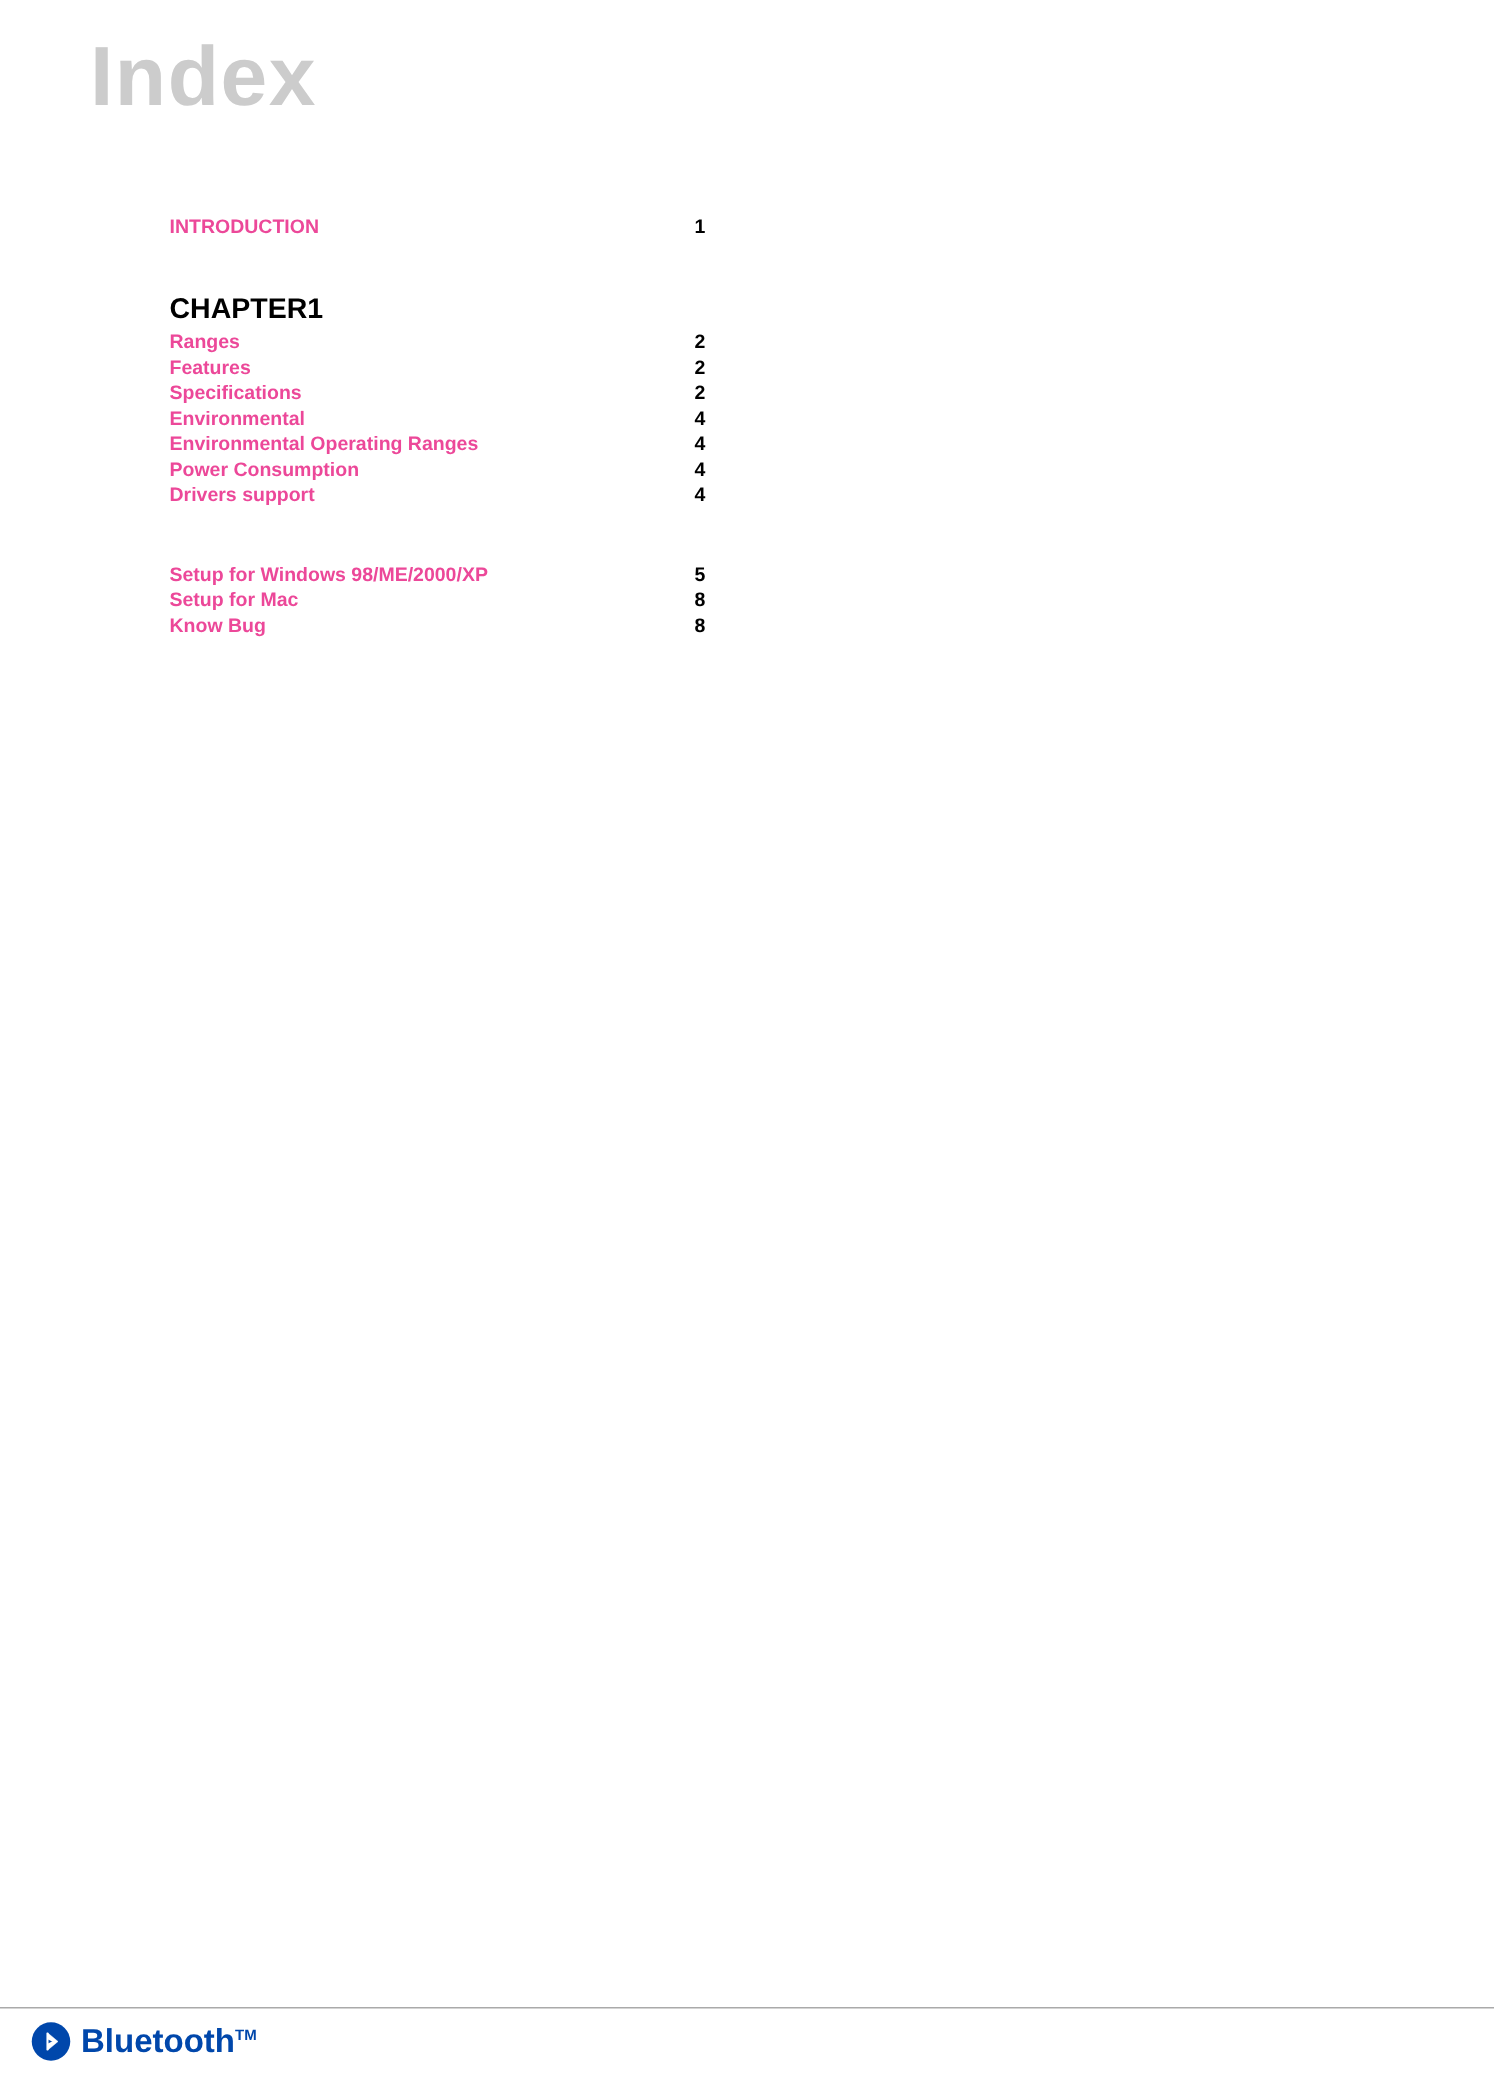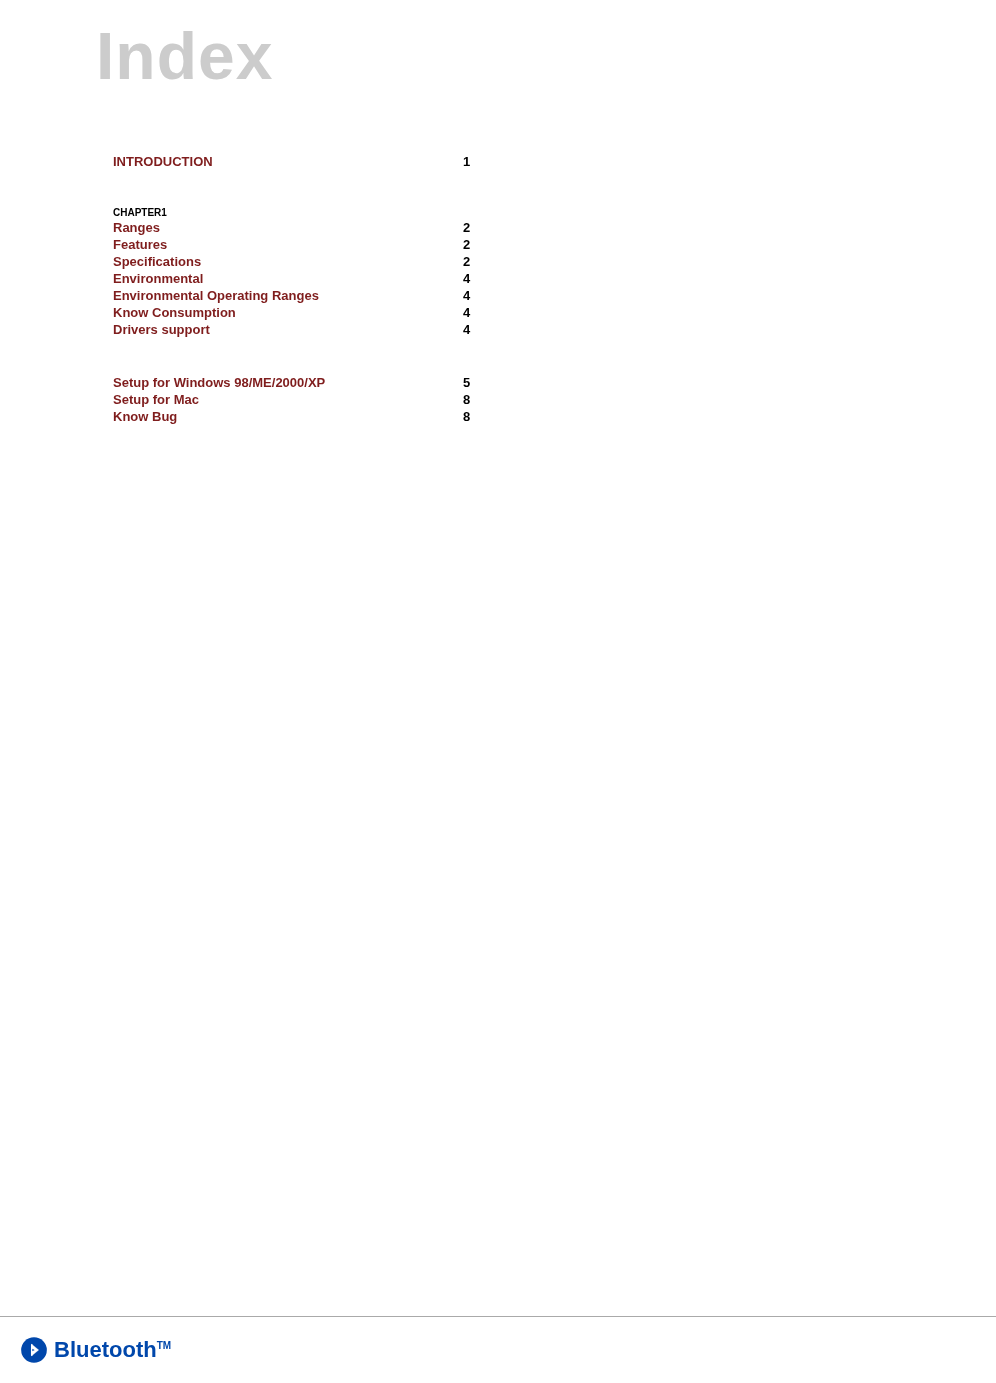--- a/index.html
+++ b/index.html
@@ -10,69 +10,69 @@
 
     body {
       width: 996px;
       min-height: 1383px;
       background: #ffffff;
       font-family: Arial, Helvetica, sans-serif;
       position: relative;
     }
 
     .page-title {
-      font-size: 66px;
+      font-size: 56px;
       font-weight: bold;
       color: #cccccc;
-      padding: 18px 0 0 96px;
+      padding: 18px 0 0 60px;
       letter-spacing: 1px;
     }
 
     .content-area {
       padding: 60px 0 0 113px;
     }
 
     .toc-entry {
       display: flex;
       align-items: baseline;
       margin-bottom: 2px;
     }
 
     .toc-entry .entry-label {
       font-size: 13px;
       font-weight: bold;
-      color: #7f1d1d;
+      color: #ec4899;
       min-width: 340px;
     }
 
     .toc-entry .entry-page {
       font-size: 13px;
       font-weight: bold;
       color: #000000;
       margin-left: 10px;
     }
 
     .section-heading {
-      font-size: 10px;
+      font-size: 19px;
       font-weight: bold;
       color: #000000;
       margin-bottom: 2px;
     }
 
     .spacer-lg {
       height: 36px;
     }
 
     .footer {
       position: absolute;
       bottom: 0;
       left: 0;
       right: 0;
       border-top: 1px solid #aaaaaa;
-      padding: 19px 20px;
+      padding: 8px 20px;
       display: flex;
       align-items: center;
     }
 
     .bluetooth-icon {
       width: 28px;
       height: 28px;
       margin-right: 6px;
     }
 
@@ -120,21 +120,21 @@
       </div>
       <div class="toc-entry">
         <span class="entry-label">Environmental</span>
         <span class="entry-page">4</span>
       </div>
       <div class="toc-entry">
         <span class="entry-label">Environmental Operating Ranges</span>
         <span class="entry-page">4</span>
       </div>
       <div class="toc-entry">
-        <span class="entry-label">Know Consumption</span>
+        <span class="entry-label">Power Consumption</span>
         <span class="entry-page">4</span>
       </div>
       <div class="toc-entry">
         <span class="entry-label">Drivers support</span>
         <span class="entry-page">4</span>
       </div>
     </div>
 
   <div class="spacer-lg"></div>
 

